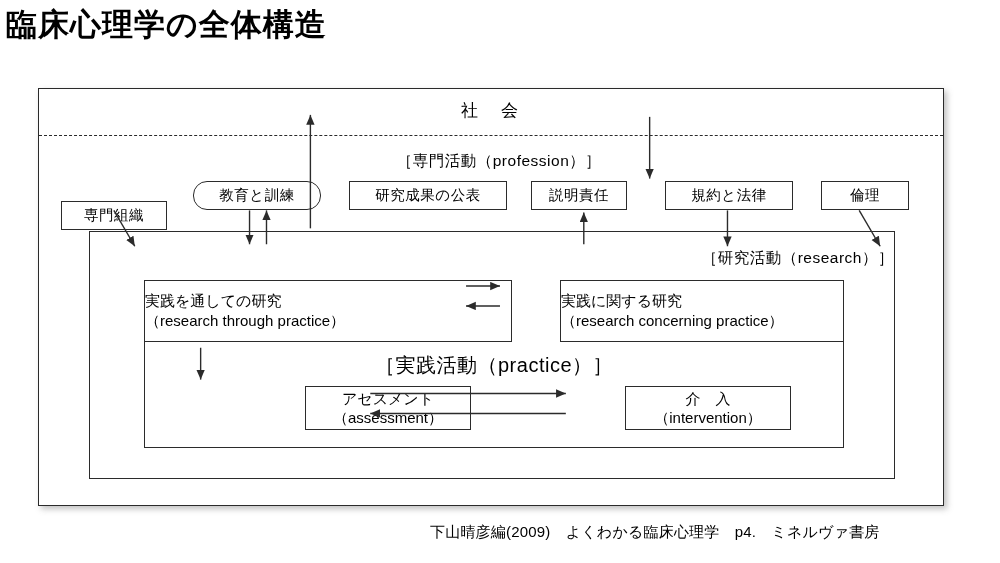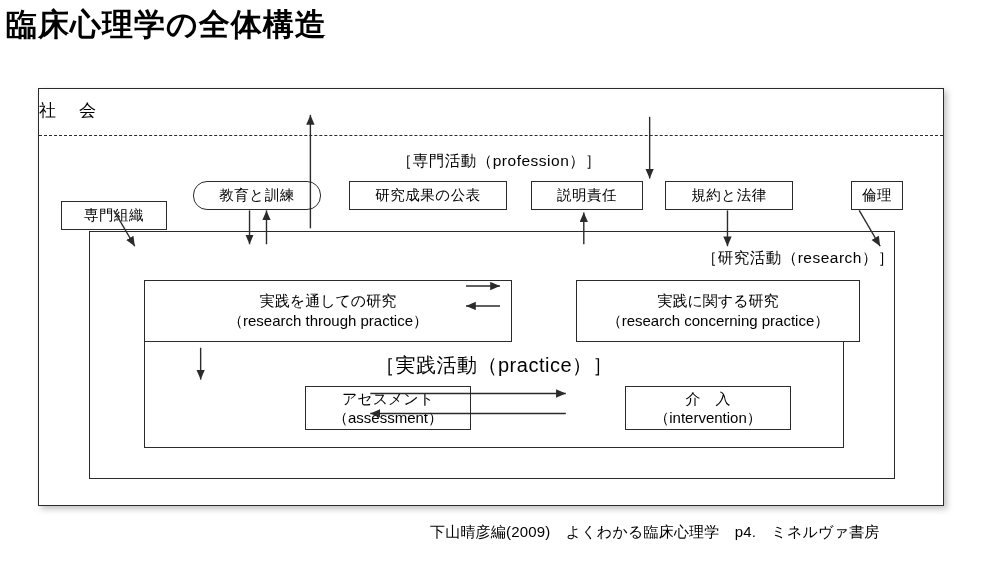--- a/index.html
+++ b/index.html
@@ -40,21 +40,21 @@
     box-shadow: 3px 3px 6px rgba(120,120,120,0.45);
     box-sizing: border-box;
   }
 
   
   .society {
     position: absolute;
     left: 0;
     top: 10px;
     width: 100%;
-    text-align: left;
+    text-align: center;
     font-size: 17px;
     letter-spacing: 3px;
   }
 
   
   .dash-line {
     position: absolute;
     left: 0;
     top: 46px;
     width: 100%;
@@ -82,23 +82,23 @@
     display: flex;
     align-items: center;
     justify-content: center;
     font-size: 14.5px;
     white-space: nowrap;
     letter-spacing: 0.5px;
   }
   .pb0 { left: 22px;  width: 106px; margin-top: 20px; }
   .pb1 { left: 154px; width: 128px; border-radius: 14px; }
   .pb2 { left: 310px; width: 158px; }
-  .pb3 { left: 492px; width: 112px; }
+  .pb3 { left: 492px; width: 96px; }
   .pb4 { left: 626px; width: 128px; }
-  .pb5 { left: 812px; width: 52px;  }
+  .pb5 { left: 782px; width: 88px;  }
 
   
   .research-frame {
     position: absolute;
     left: 50px;
     top: 142px;
     width: 806px;
     height: 248px;
     border: 1px solid #2b2b2b;
     box-sizing: border-box;
@@ -122,29 +122,28 @@
     height: 62px;
   }
   .res-box {
     position: absolute;
     top: 0;
     height: 62px;
     border: 1px solid #2b2b2b;
     box-sizing: border-box;
     display: flex;
     flex-direction: column;
-    align-items: center;
     justify-content: center;
     font-size: 15px;
     line-height: 1.35;
     white-space: nowrap;
     background: #ffffff;
   }
   .res-left  { left: 0;    width: 368px; }
-  .res-right { left: 432px; width: 284px; }
+  .res-right { left: 416px; width: 284px; }
 
   
   .practice-frame {
     position: absolute;
     left: 54px;
     top: 110px;
     width: 700px;
     height: 106px;
     border: 1px solid #2b2b2b;
     border-top: none;

